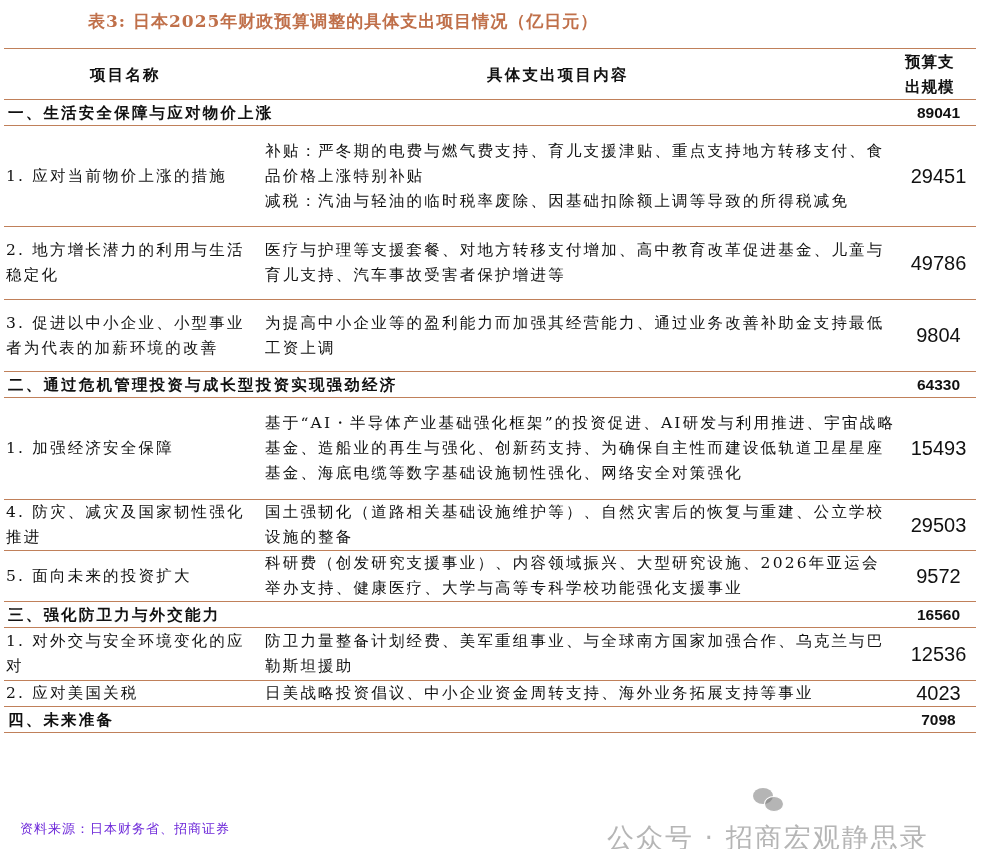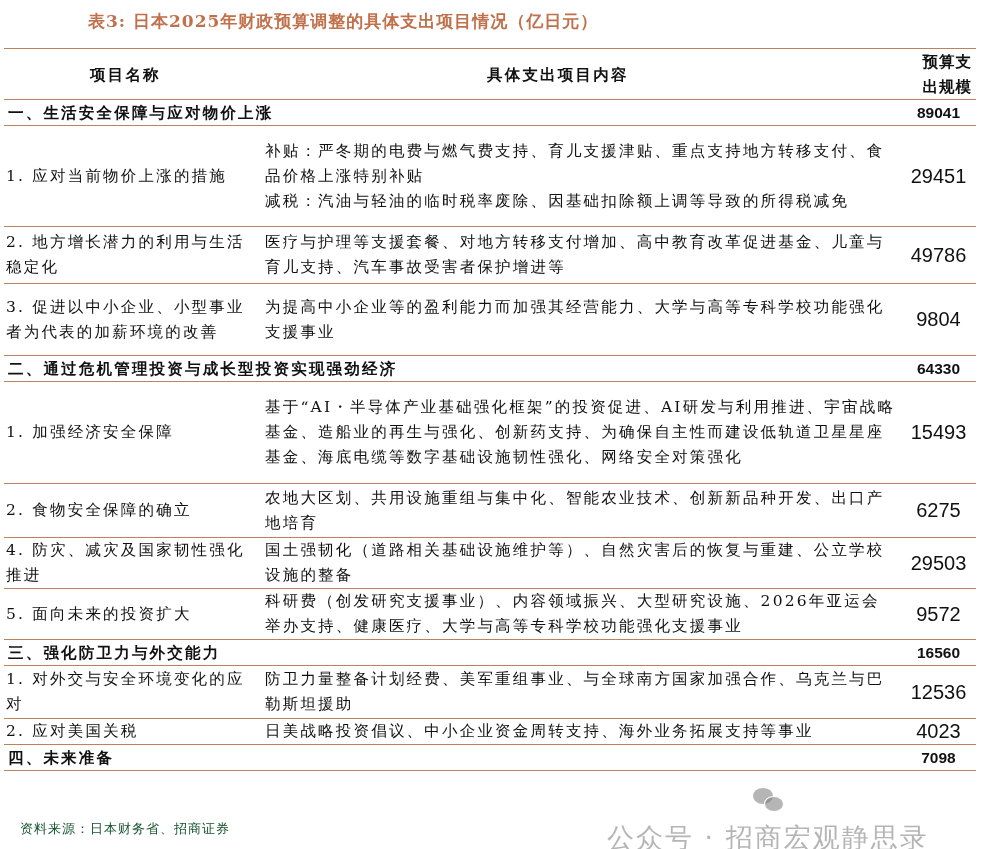--- a/index.html
+++ b/index.html
@@ -7,27 +7,27 @@
          font-family: "DejaVu Serif", "Liberation Serif", serif; color: #111; }
   .title { position: absolute; left: 46px; top: 10px; font-size: 17px; font-weight: bold;
            color: #c0704a; letter-spacing: 1px; white-space: nowrap; margin-left: 42px; }
   table { position: absolute; left: 4px; top: 48px; width: 972px; border-collapse: collapse; table-layout: fixed; }
   col.c1 { width: 257px; } col.c2 { width: 640px; } col.c3 { width: 75px; }
   td, th { border-top: 1.5px solid #c0805a; border-bottom: 1.5px solid #c0805a; padding: 0 4px; vertical-align: middle;
            font-size: 15.5px; line-height: 25px; letter-spacing: 2.2px; font-weight: normal; }
   th { font-weight: bold; height: 50px; }
   th.h1 { text-align: left; padding-left: 86px; }
   th.h2 { text-align: left; padding-left: 226px; }
-  th.h3 { text-align: right; letter-spacing: 1px; line-height: 25px; margin-top: 24px; }
+  th.h3 { text-align: left; letter-spacing: 1px; line-height: 25px; margin-top: 24px; }
   tr.section td { font-weight: bold; height: 25px; line-height: 24px; font-size: 15.5px; }
   td.num { text-align: center; font-family: "Liberation Sans", "DejaVu Sans", sans-serif; letter-spacing: 0; font-size: 20px; }
   tr.section td.num { font-weight: bold; }
   td.name { padding-left: 2px; }
   td.content { padding-left: 4px; }
-  .source { position: absolute; left: 20px; top: 820px; font-size: 13px; color: #14532d; letter-spacing: 1px; }
+  .source { position: absolute; left: 20px; top: 820px; font-size: 13px; color: #6d28d9; letter-spacing: 1px; }
   .watermark { position: absolute; left: 607px; top: 788px; font-family: "DejaVu Sans", sans-serif; font-size: 27px;
                color: rgba(120,120,120,0.55); letter-spacing: 2px; white-space: nowrap; display: flex; align-items: center; gap: 8px; flex-direction: column; }
   .wm-icon { width: 30px; height: 24px; position: relative; }
   .wm-icon .b1 { position: absolute; left: 0; top: 0; width: 20px; height: 16px; border-radius: 50%; background: rgba(120,120,120,0.55); }
   .wm-icon .b2 { position: absolute; left: 11px; top: 8px; width: 18px; height: 14px; border-radius: 50%; background: rgba(120,120,120,0.55); border: 1.5px solid #fff; }
 </style>
 </head>
 <body>
 
 <div class="title">表3:  日本2025年财政预算调整的具体支出项目情况（亿日元）</div>
@@ -55,44 +55,39 @@
       <td class="num">89041</td>
     </tr>
     <tr style="height:101px;">
       <td class="name">1. 应对当前物价上涨的措施</td>
       <td class="content">
         <div>补贴：严冬期的电费与燃气费支持、育儿支援津贴、重点支持地方转移支付、食品价格上涨特别补贴</div>
         <div>减税：汽油与轻油的临时税率废除、因基础扣除额上调等导致的所得税减免</div>
       </td>
       <td class="num">29451</td>
     </tr>
-    <tr style="height:57px;">
+    <tr style="height:73px;">
       <td class="name">2. 地方增长潜力的利用与生活稳定化</td>
       <td class="content">医疗与护理等支援套餐、对地方转移支付增加、高中教育改革促进基金、儿童与育儿支持、汽车事故受害者保护增进等</td>
       <td class="num">49786</td>
     </tr>
     <tr style="height:72px;">
       <td class="name">3. 促进以中小企业、小型事业者为代表的加薪环境的改善</td>
-      <td class="content">为提高中小企业等的盈利能力而加强其经营能力、大学与高等专科学校功能强化支援事业</td>
+      <td class="content">为提高中小企业等的盈利能力而加强其经营能力、通过业务改善补助金支持最低工资上调</td>
       <td class="num">9804</td>
     </tr>
 
     <tr class="section">
       <td colspan="2">二、通过危机管理投资与成长型投资实现强劲经济</td>
       <td class="num">64330</td>
     </tr>
     <tr style="height:102px;">
       <td class="name">1. 加强经济安全保障</td>
       <td class="content">基于“AI・半导体产业基础强化框架”的投资促进、AI研发与利用推进、宇宙战略基金、造船业的再生与强化、创新药支持、为确保自主性而建设低轨道卫星星座基金、海底电缆等数字基础设施韧性强化、网络安全对策强化</td>
       <td class="num">15493</td>
-    </tr>
-    <tr style="height:54px;">
-      <td class="name">2. 食物安全保障的确立</td>
-      <td class="content">农地大区划、共用设施重组与集中化、智能农业技术、创新新品种开发、出口产地培育</td>
-      <td class="num">6275</td>
     </tr>
     <tr style="height:50px;">
       <td class="name">4. 防灾、减灾及国家韧性强化推进</td>
       <td class="content">国土强韧化（道路相关基础设施维护等）、自然灾害后的恢复与重建、公立学校设施的整备</td>
       <td class="num">29503</td>
     </tr>
     <tr style="height:51px;">
       <td class="name">5. 面向未来的投资扩大</td>
       <td class="content">科研费（创发研究支援事业）、内容领域振兴、大型研究设施、2026年亚运会举办支持、健康医疗、大学与高等专科学校功能强化支援事业</td>
       <td class="num">9572</td>

